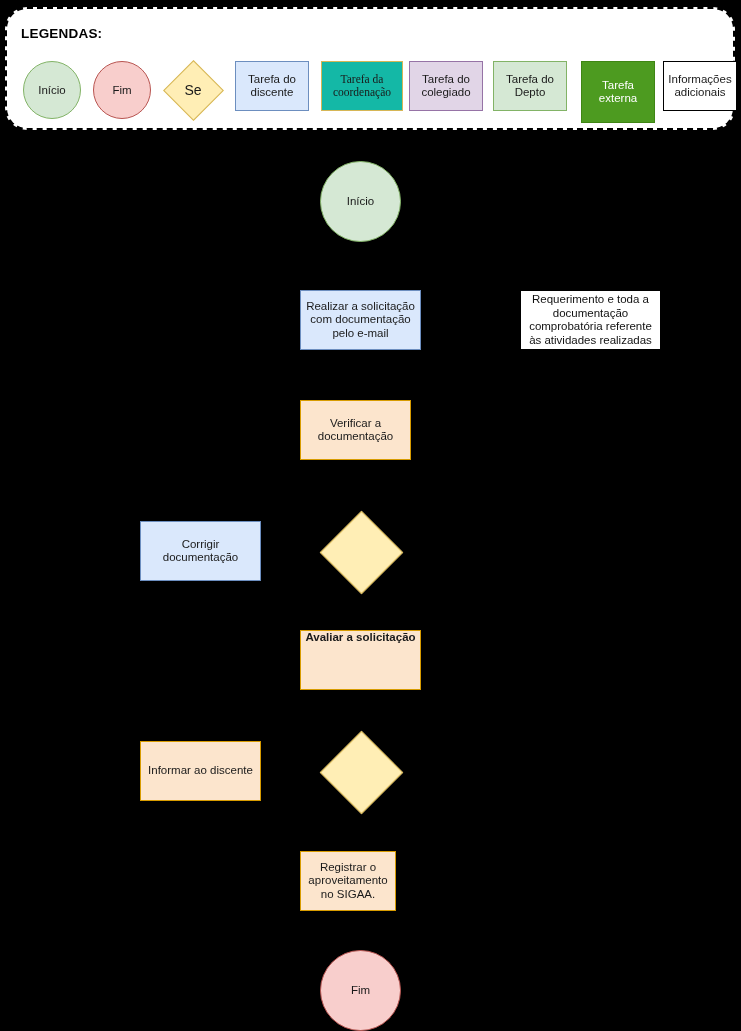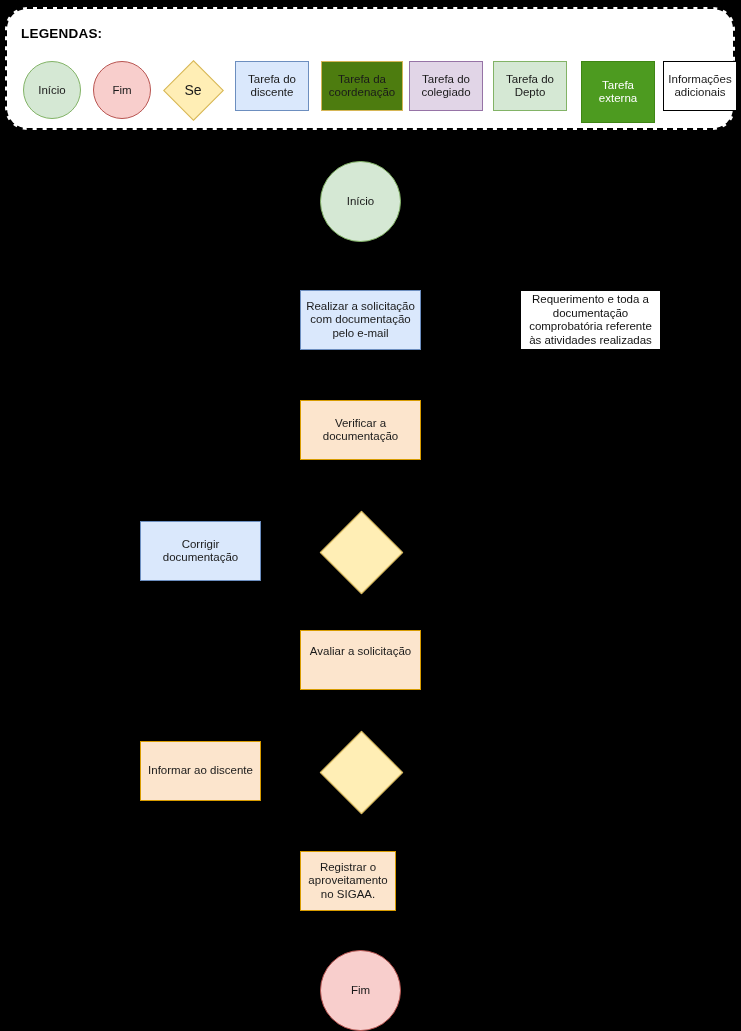--- a/index.html
+++ b/index.html
@@ -32,42 +32,42 @@
   .node{position:absolute;box-sizing:border-box;display:flex;
         align-items:center;justify-content:center;text-align:center;
         font-size:11.5px;line-height:13.5px;color:#1a1a1a;padding:0 4px;}
   .ellipse{border-radius:50%;}
   .rect{border-width:1px;border-style:solid;}
   .dia{position:absolute;}
   .dia i{display:block;width:100%;height:100%;
          background:#ffeeb5;border:1px solid #d6b656;
          transform:rotate(45deg);}
   .note{background:#ffffff;border:1px solid #000000;color:#111;}
-  .topalign{align-items:flex-start;padding-top:14px;}
+  .topalign{align-items:flex-start;padding-top:0;font-weight:bold;}
 </style>
 </head>
 <body>
 
 <div id="legend-panel">
   <div id="legend-title">LEGENDAS:</div>
   <div id="legend-items">
       <div class="lg-item lg-ellipse" style="left: 16px; width: 58px; height: 58px; background: rgb(213, 232, 212); border: 1px solid rgb(130, 179, 102); color: rgb(26, 26, 26);">
         <span>Início</span>
       </div>
       <div class="lg-item lg-ellipse" style="left: 86px; width: 58px; height: 58px; background: rgb(248, 206, 204); border: 1px solid rgb(184, 84, 80); color: rgb(26, 26, 26);">
         <span>Fim</span>
       </div>
       <div class="lg-item lg-diamond-wrap" style="left: 156px; width: 60px; height: 58px; position: absolute;">
         <div class="lg-diamond" style="background: rgb(255, 238, 181); border: 1px solid rgb(214, 182, 86);"></div>
         <span class="lg-diamond-lbl" style="color: rgb(26, 26, 26);">Se</span>
       </div>
       <div class="lg-item lg-rect" style="left: 228px; width: 74px; height: 50px; background: rgb(218, 232, 252); border: 1px solid rgb(108, 142, 191); color: rgb(26, 26, 26);">
         <span>Tarefa do discente</span>
       </div>
-      <div class="lg-item lg-rect" style="left: 314px; width: 82px; height: 50px; background: #4d7c0f; border: 1px solid rgb(214, 182, 86); color: rgb(26, 26, 26);">
+      <div class="lg-item lg-rect" style="left: 314px; width: 82px; height: 50px; background: #14b8a6; border: 1px solid rgb(214, 182, 86); color: rgb(26, 26, 26); font-family: Liberation Serif, serif;">
         <span>Tarefa da coordenação</span>
       </div>
       <div class="lg-item lg-rect" style="left: 402px; width: 74px; height: 50px; background: rgb(225, 213, 231); border: 1px solid rgb(150, 115, 166); color: rgb(26, 26, 26);">
         <span>Tarefa do colegiado</span>
       </div>
       <div class="lg-item lg-rect" style="left: 486px; width: 74px; height: 50px; background: rgb(213, 232, 212); border: 1px solid rgb(130, 179, 102); color: rgb(26, 26, 26);">
         <span>Tarefa do Depto</span>
       </div>
       <div class="lg-item lg-rect" style="left: 574px; width: 74px; height: 62px; background: rgb(77, 155, 32); border: 1px solid rgb(63, 134, 20); color: rgb(255, 255, 255);">
         <span>Tarefa externa</span>
@@ -81,21 +81,21 @@
 <div id="flow">
     <div class="node ellipse" style="left: 320px; top: 31px; width: 81px; height: 81px; background: rgb(213, 232, 212); border: 1px solid rgb(130, 179, 102); color: rgb(26, 26, 26);">
       <span>Início</span>
     </div>
     <div class="node rect note" style="left: 520px; top: 160px; width: 141px; height: 60px; background: rgb(255, 255, 255); border: 1px solid rgb(0, 0, 0); color: rgb(17, 17, 17);">
       <span>Requerimento e toda a documentação comprobatória referente às atividades realizadas</span>
     </div>
     <div class="node rect" style="left: 300px; top: 160px; width: 121px; height: 60px; background: rgb(218, 232, 252); border: 1px solid rgb(108, 142, 191); color: rgb(26, 26, 26);">
       <span>Realizar a solicitação com documentação pelo e-mail</span>
     </div>
-    <div class="node rect" style="left: 300px; top: 270px; width: 121px; height: 60px; background: rgb(252, 229, 205); border: 1px solid rgb(215, 155, 0); color: rgb(26, 26, 26);">
+    <div class="node rect" style="left: 300px; top: 270px; width: 111px; height: 60px; background: rgb(252, 229, 205); border: 1px solid rgb(215, 155, 0); color: rgb(26, 26, 26);">
       <span>Verificar a documentação</span>
     </div>
     <div class="node rect" style="left: 140px; top: 391px; width: 121px; height: 60px; background: rgb(218, 232, 252); border: 1px solid rgb(108, 142, 191); color: rgb(26, 26, 26);">
       <span>Corrigir documentação</span>
     </div>
     <div class="dia" style="left: 320px; top: 381px; width: 57px; height: 57px; margin-left: 12px; margin-top: 12px;">
       <i style="background: rgb(255, 238, 181); border: 1px solid rgb(214, 182, 86);"></i>
     </div>
     <div class="node rect topalign" style="left: 300px; top: 500px; width: 121px; height: 60px; background: rgb(252, 229, 205); border: 1px solid rgb(215, 155, 0); color: rgb(26, 26, 26);">
       <span>Avaliar a solicitação</span>

